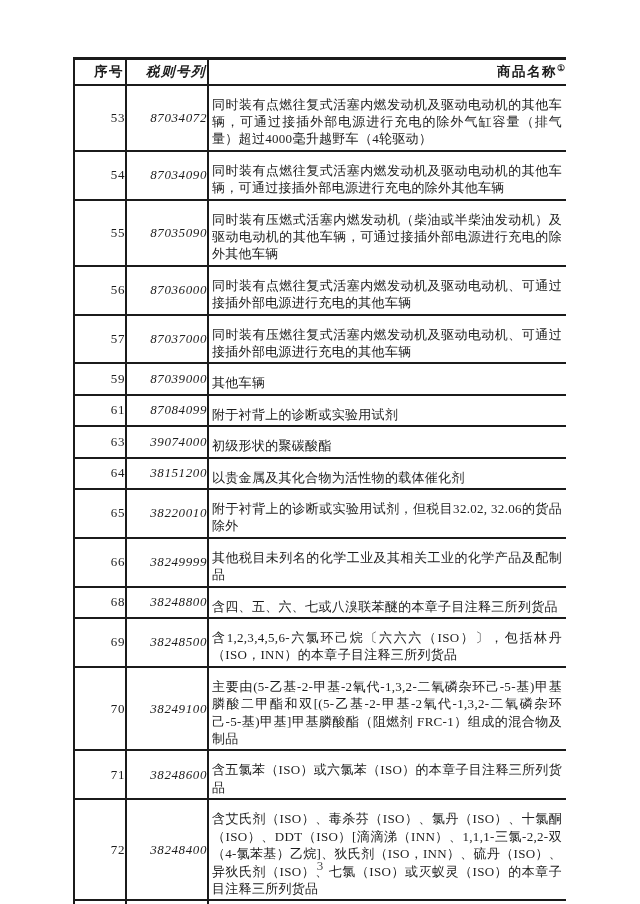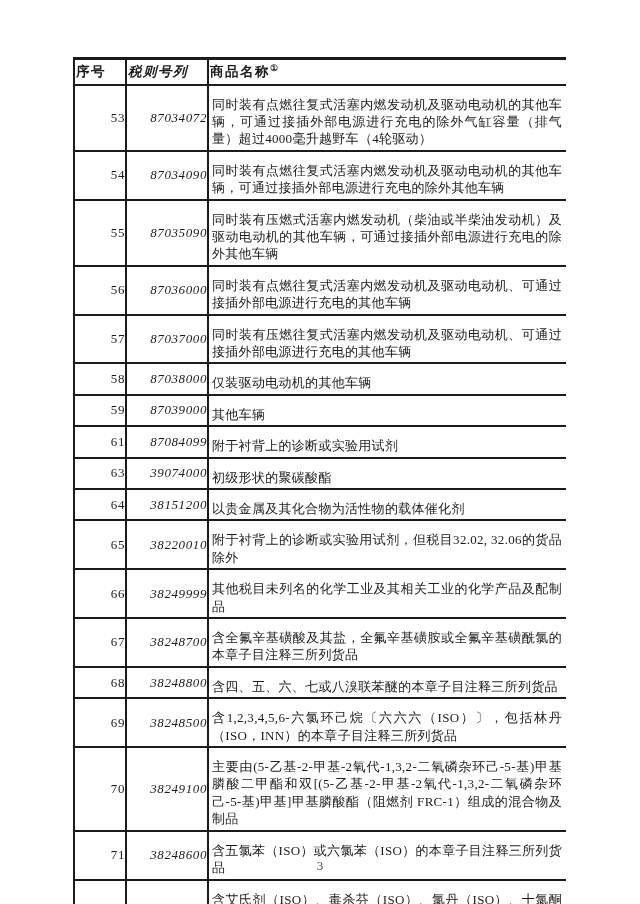--- a/index.html
+++ b/index.html
@@ -41,21 +41,21 @@
     border-right: 2px solid #1b1b1b;
   }
   .tariff th:nth-child(2), .tariff td:nth-child(2) {
     border-right: 2px solid #1b1b1b;
     font-style: italic;
   }
   .tariff th {
     font-size: 13.5px;
     font-weight: bold;
     height: 26px;
-    text-align: left;
+    text-align: right;
     letter-spacing: 1.5px;
     vertical-align: middle;
   }
   .tariff th sup {
     font-size: 9px;
     letter-spacing: 0;
     vertical-align: super;
     line-height: 0;
   }
   .tariff td {
@@ -121,25 +121,20 @@
           <td class="cell-no">56</td>
           <td class="cell-code">87036000</td>
           <td class="cell-name">同时装有点燃往复式活塞内燃发动机及驱动电动机、可通过接插外部电源进行充电的其他车辆</td>
         </tr>
         <tr>
           <td class="cell-no">57</td>
           <td class="cell-code">87037000</td>
           <td class="cell-name">同时装有压燃往复式活塞内燃发动机及驱动电动机、可通过接插外部电源进行充电的其他车辆</td>
         </tr>
         <tr>
-          <td class="cell-no">58</td>
-          <td class="cell-code">87038000</td>
-          <td class="cell-name">仅装驱动电动机的其他车辆</td>
-        </tr>
-        <tr>
           <td class="cell-no">59</td>
           <td class="cell-code">87039000</td>
           <td class="cell-name">其他车辆</td>
         </tr>
         <tr>
           <td class="cell-no">61</td>
           <td class="cell-code">87084099</td>
           <td class="cell-name">附于衬背上的诊断或实验用试剂</td>
         </tr>
         <tr>
@@ -154,25 +149,20 @@
         </tr>
         <tr>
           <td class="cell-no">65</td>
           <td class="cell-code">38220010</td>
           <td class="cell-name">附于衬背上的诊断或实验用试剂，但税目32.02, 32.06的货品除外</td>
         </tr>
         <tr>
           <td class="cell-no">66</td>
           <td class="cell-code">38249999</td>
           <td class="cell-name">其他税目未列名的化学工业及其相关工业的化学产品及配制品</td>
-        </tr>
-        <tr>
-          <td class="cell-no">67</td>
-          <td class="cell-code">38248700</td>
-          <td class="cell-name">含全氟辛基磺酸及其盐，全氟辛基磺胺或全氟辛基磺酰氯的本章子目注释三所列货品</td>
         </tr>
         <tr>
           <td class="cell-no">68</td>
           <td class="cell-code">38248800</td>
           <td class="cell-name">含四、五、六、七或八溴联苯醚的本章子目注释三所列货品</td>
         </tr>
         <tr>
           <td class="cell-no">69</td>
           <td class="cell-code">38248500</td>
           <td class="cell-name">含1,2,3,4,5,6-六氯环己烷〔六六六（ISO）〕，包括林丹（ISO，INN）的本章子目注释三所列货品</td>

